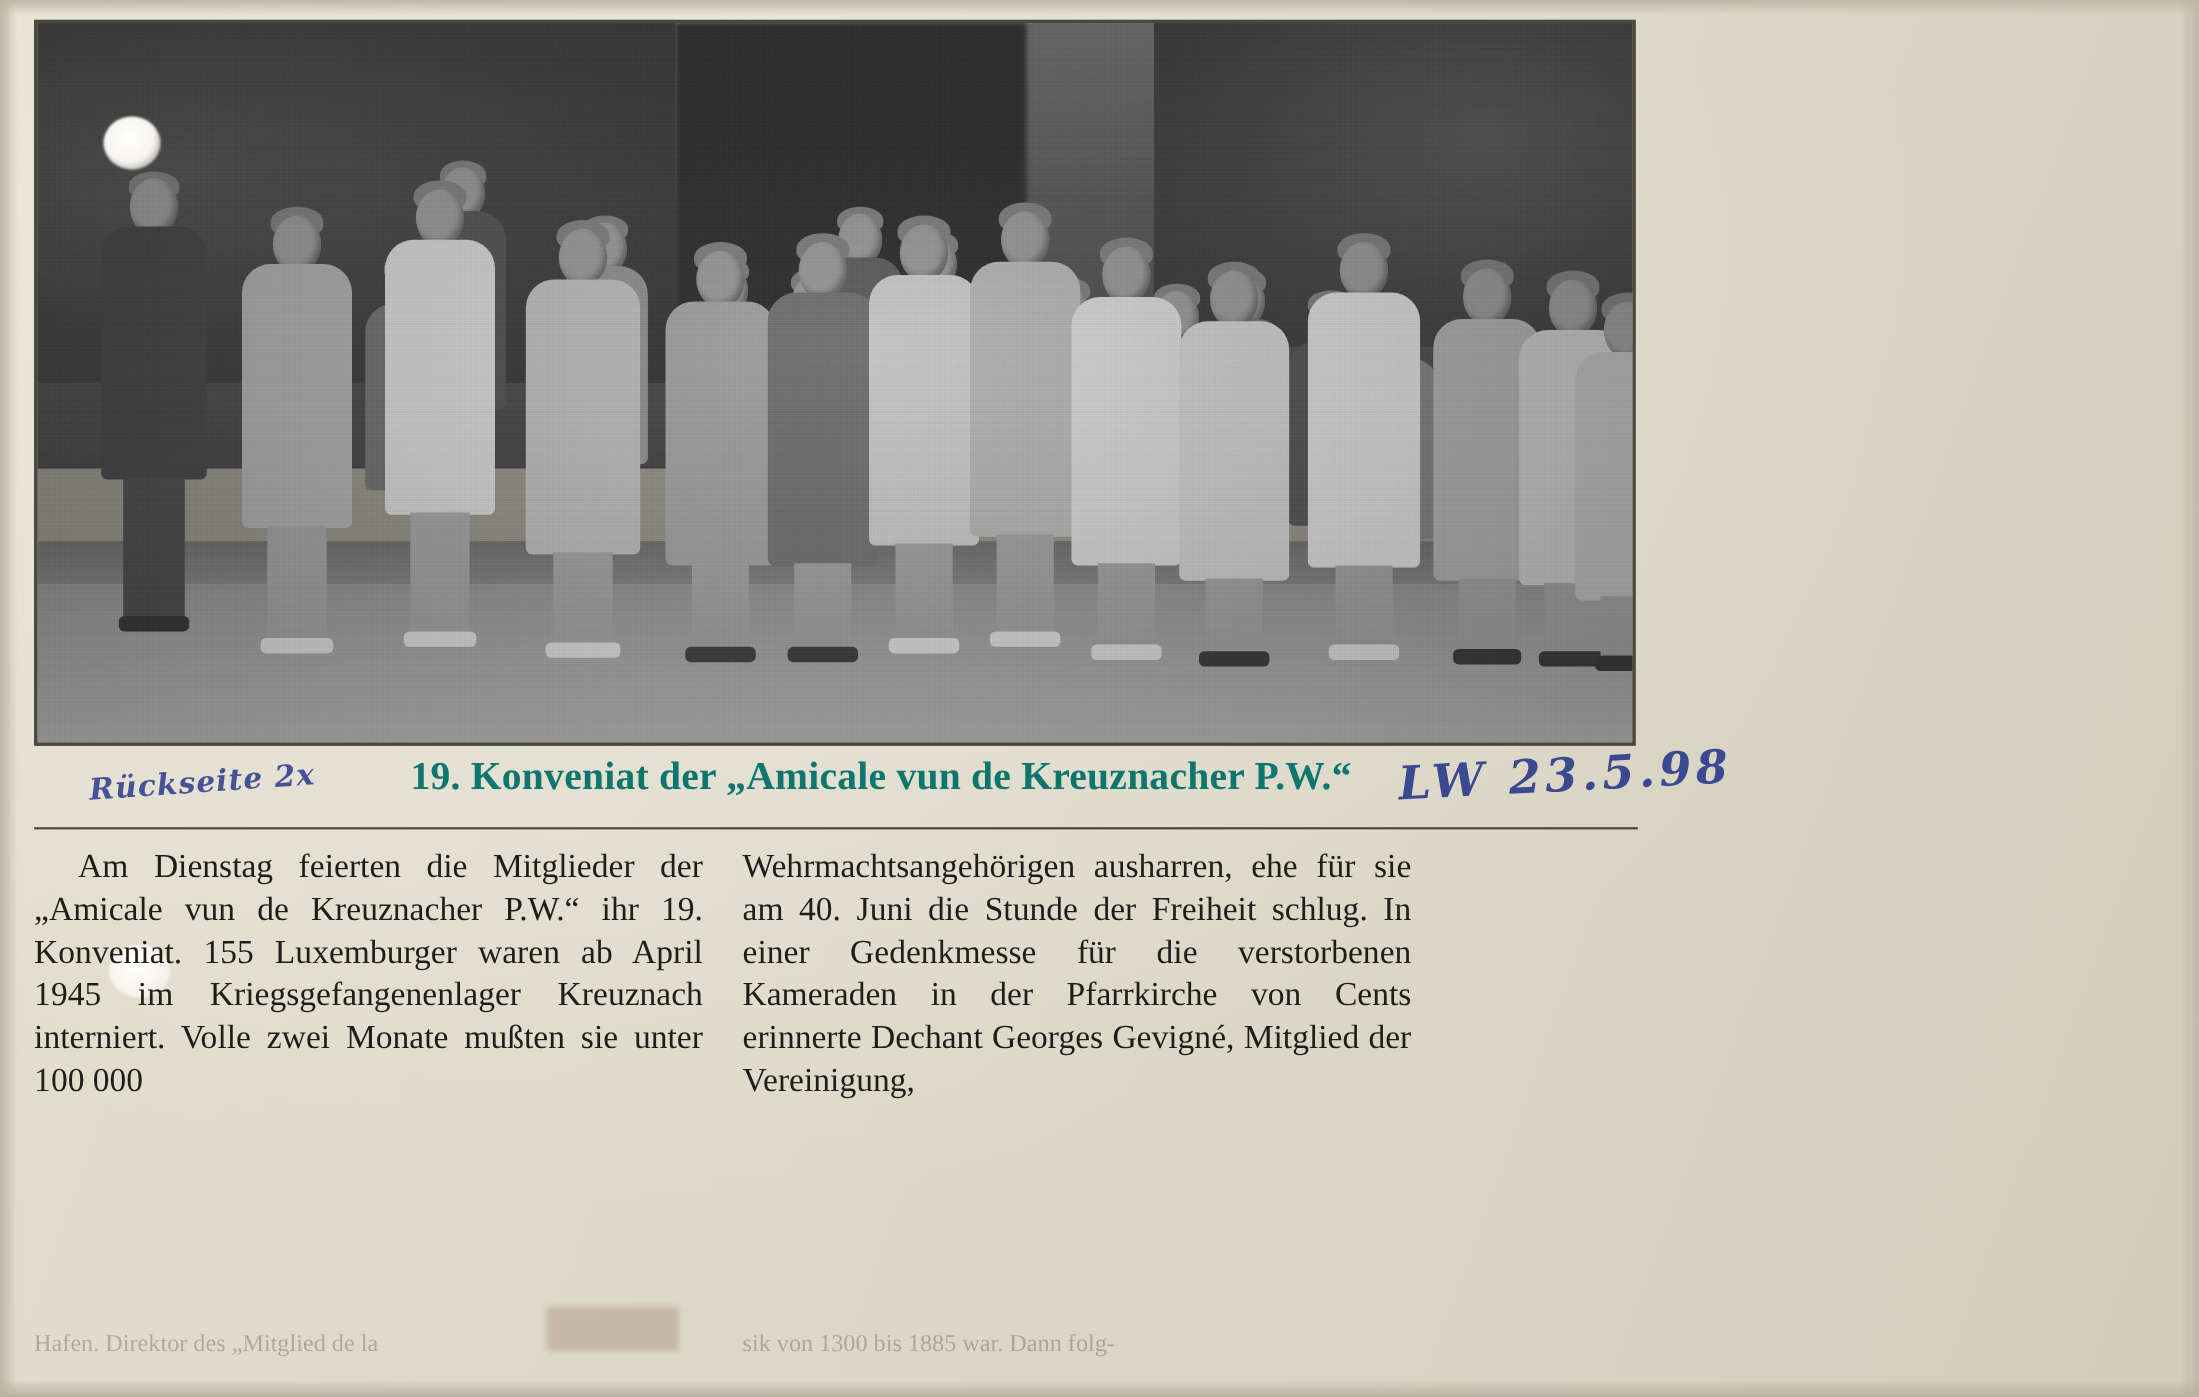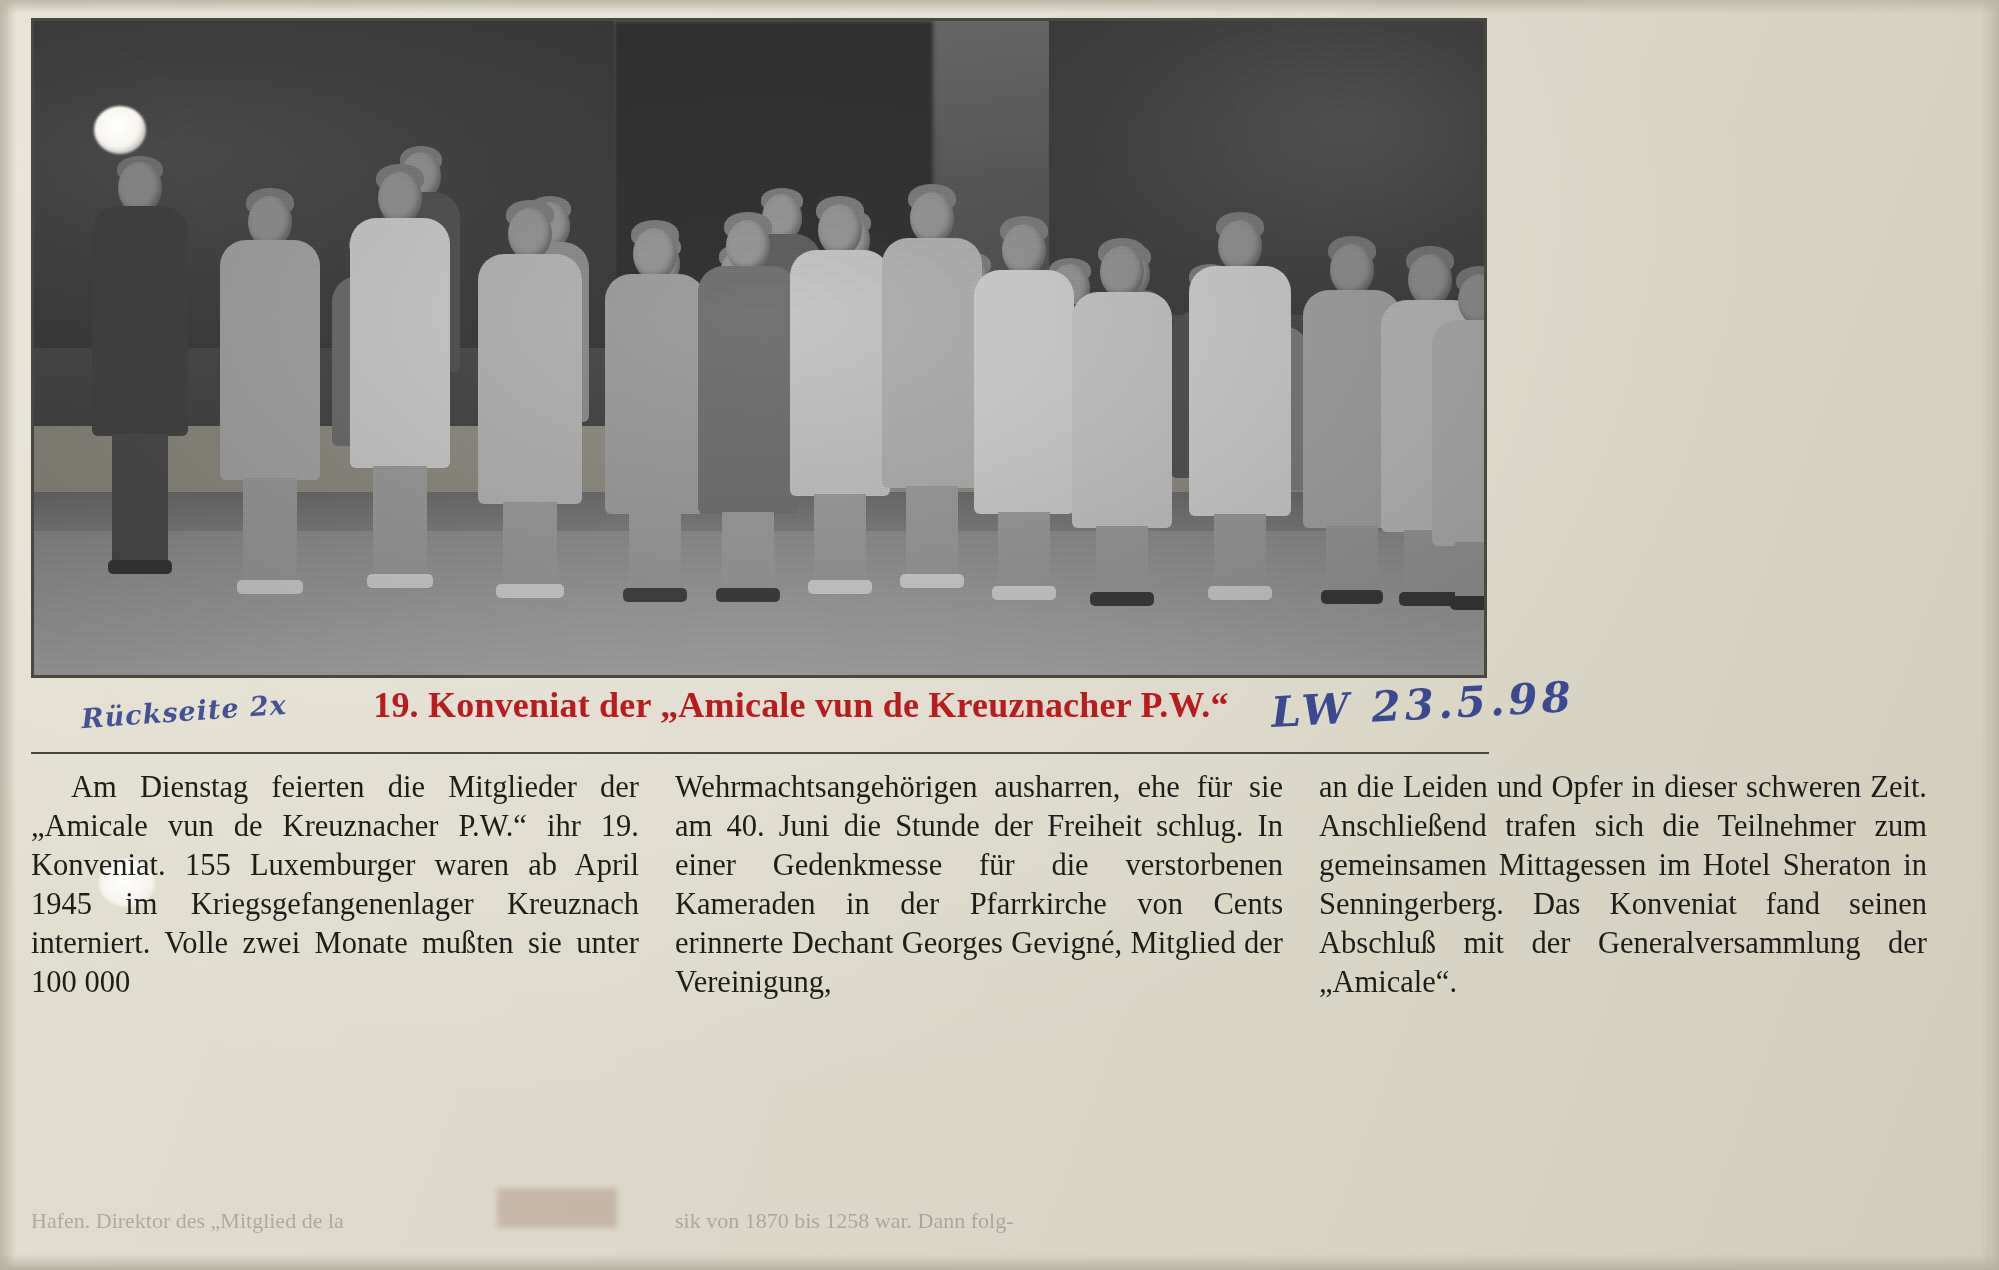--- a/index.html
+++ b/index.html
@@ -165,21 +165,21 @@
   .headline {
     position: absolute;
     left: 270px;
     top: 0;
     width: 1000px;
     text-align: center;
     font-family: "Liberation Serif", serif;
     font-weight: bold;
     font-size: 36px;
     letter-spacing: 0.2px;
-    color: #b91c1c;
+    color: #0f766e;
     white-space: nowrap;
   }
   
   .handwriting {
     position: absolute;
     color: #2a3a8c;
     font-family: "DejaVu Serif", serif;
     font-style: italic;
     font-weight: bold;
   }
@@ -450,28 +450,25 @@
 
   <div class="rule"></div>
 
   <div class="columns">
     <div class="col indent">
       <p>Am Dienstag feierten die Mitglieder der „Amicale vun de Kreuznacher P.W.“ ihr 19. Konveniat. 155 Luxemburger waren ab April 1945 im Kriegsgefangenenlager Kreuznach interniert. Volle zwei Monate mußten sie unter 100 000</p>
     </div>
     <div class="col">
       <p>Wehrmachtsangehörigen ausharren, ehe für sie am 40. Juni die Stunde der Freiheit schlug. In einer Gedenkmesse für die verstorbenen Kameraden in der Pfarrkirche von Cents erinnerte Dechant Georges Gevigné, Mitglied der Vereinigung,</p>
     </div>
-    <div class="col">
-      <p>an die Leiden und Opfer in dieser schweren Zeit. Anschließend trafen sich die Teilnehmer zum gemeinsamen Mittagessen im Hotel Sheraton in Senningerberg. Das Konveniat fand seinen Abschluß mit der Generalversammlung der „Amicale“.</p>
-    </div>
   </div>
 
   <div class="bleed-block"></div>
   <div class="bleed">
     <div class="bcol">Hafen. Direktor des „Mitglied de la</div>
-    <div class="bcol">sik von 1870 bis 1258 war. Dann folg-</div>
+    <div class="bcol">sik von 1300 bis 1885 war. Dann folg-</div>
   </div>
 
   <div class="edge-top"></div>
   <div class="edge-left"></div>
   <div class="edge-right"></div>
   <div class="edge-bottom"></div>
 </div>
 
 </body></html>

